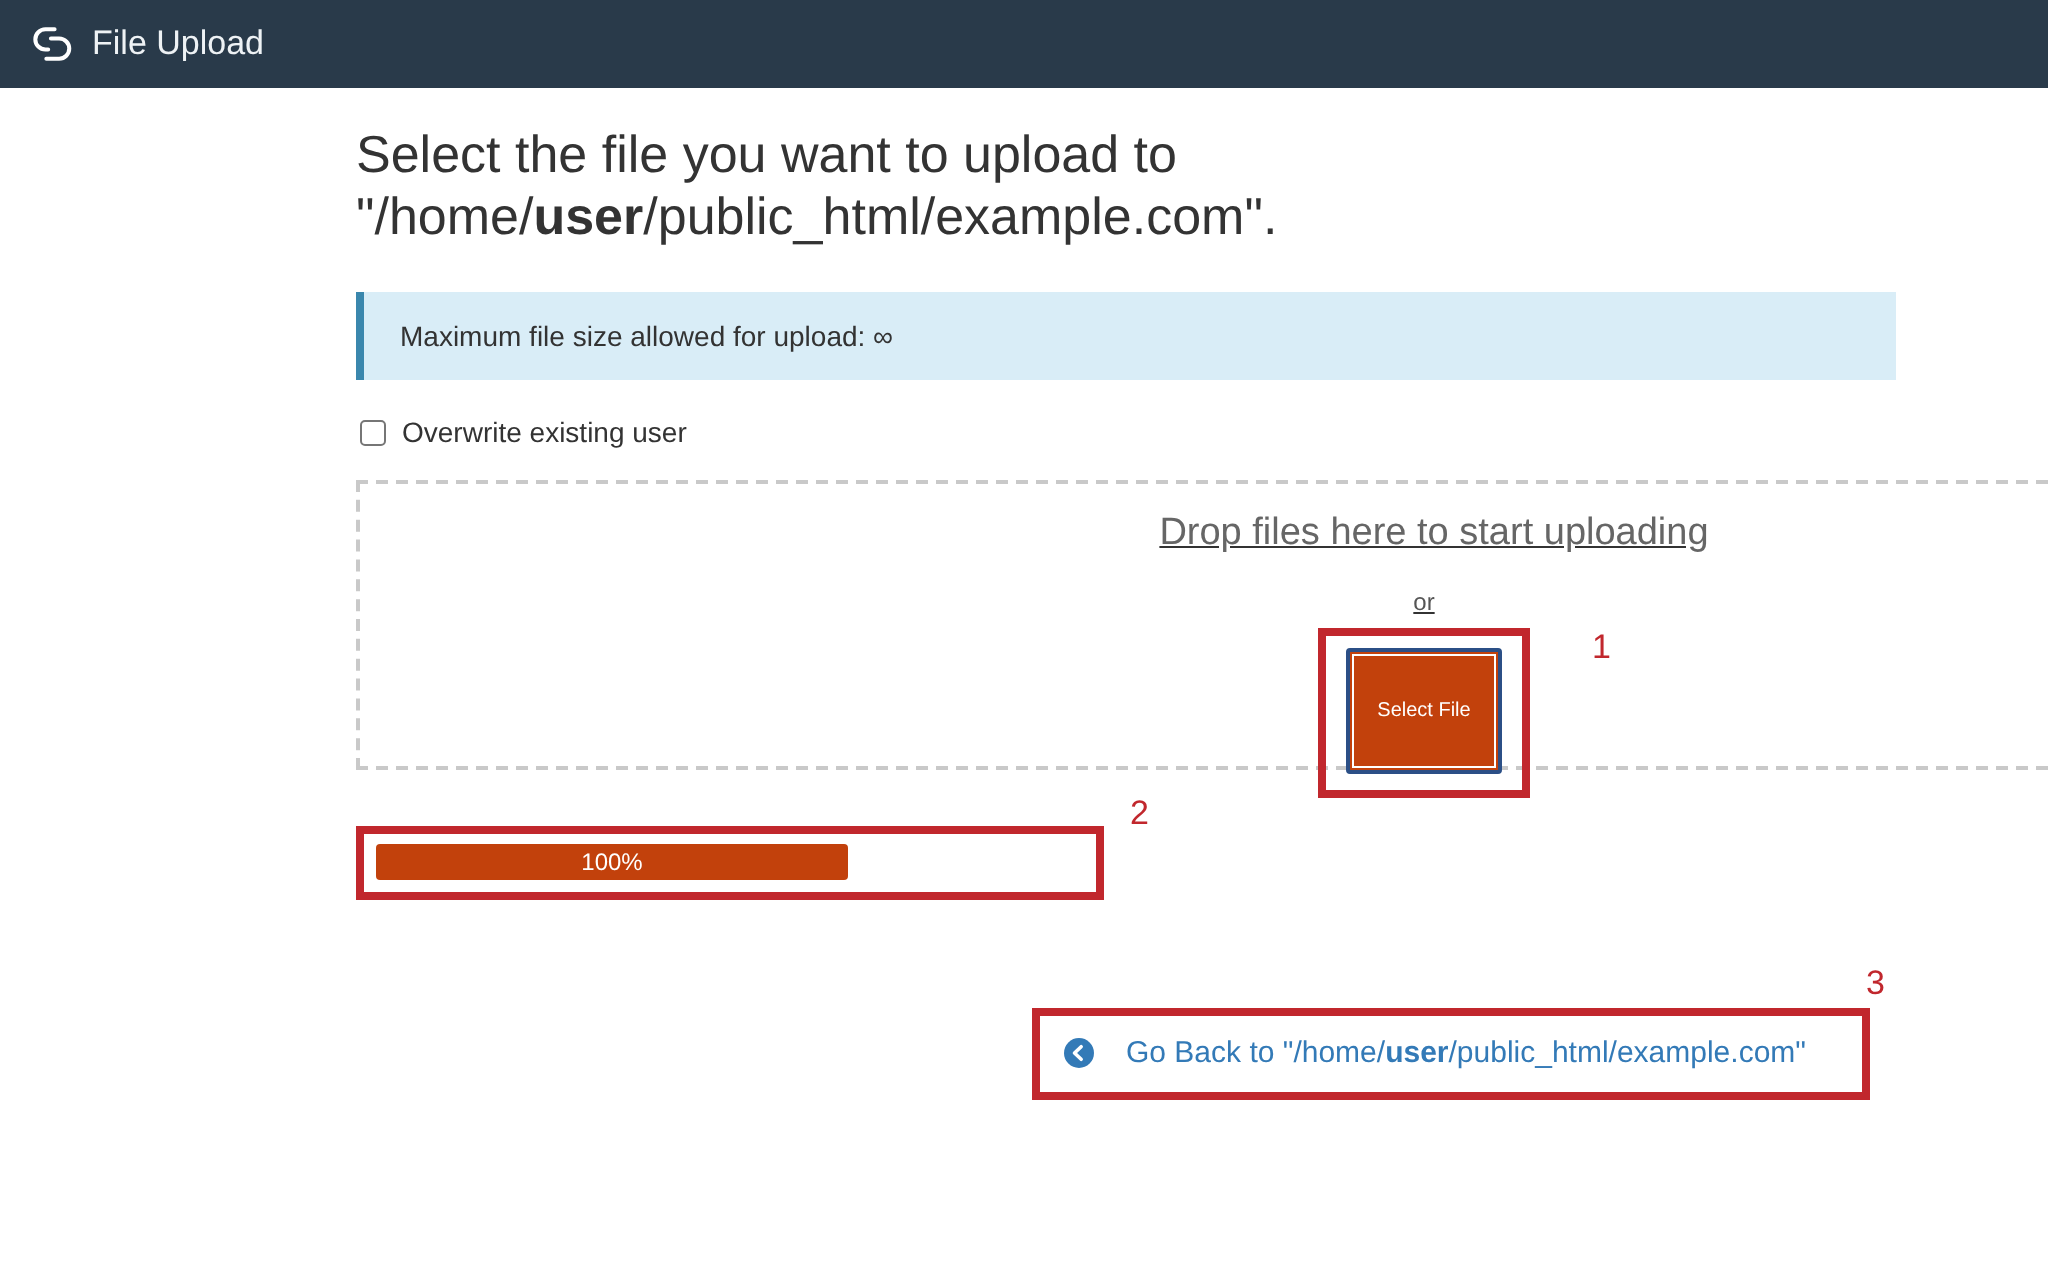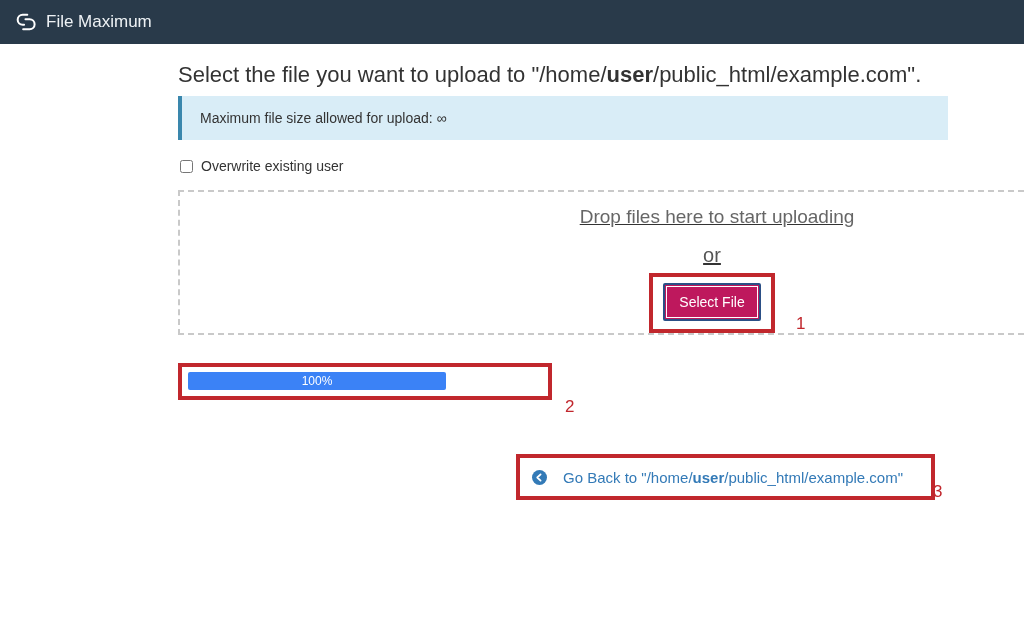--- a/index.html
+++ b/index.html
@@ -30,24 +30,24 @@
   .logo svg { width: 22px; height: 22px; }
   .header-title {
     font-size: 17px;
     font-weight: 400;
     color: #eef2f5;
   }
   .content {
     padding: 18px 0 0 178px;
   }
   .page-heading {
-    font-size: 22px;
+    font-size: 26px;
     color: #333;
     font-weight: 400;
-    margin-bottom: 8px;
+    margin-bottom: 22px;
   }
   .page-heading .user-seg {
     font-weight: 700;
   }
   .info-box {
     background: #d9edf7;
     border-left: 4px solid #3a87ad;
     padding: 14px 18px;
     color: #333;
     font-size: 14px;
@@ -80,42 +80,42 @@
     position: relative;
     text-decoration: underline;
   }
   .drop-text {
     font-size: 19px;
     color: #666;
     margin-bottom: 16px;
     padding-left: 230px;
   }
   .or-text {
-    font-size: 20px;
+    font-size: 12px;
     color: #555;
     margin-bottom: 6px;
     padding-left: 220px;
   }
   .select-wrap {
     position: relative;
     padding-left: 220px;
   }
   .anno-box-1 {
     border: 4px solid #c1272d;
     padding: 6px 10px 8px;
     display: inline-block;
   }
   .select-btn {
-    background: #be185d;
+    background: #c2410c;
     border: 2px solid #2b4f86;
     outline: 1px solid #fff;
     outline-offset: -4px;
     color: #fff;
-    font-size: 14px;
-    padding: 9px 14px;
+    font-size: 10px;
+    padding: 24px 14px;
     cursor: pointer;
     border-radius: 2px;
   }
   .anno-label {
     position: absolute;
     color: #c1272d;
     font-size: 17px;
     font-weight: 400;
   }
   .anno-label-1 { left: 796px; top: 314px; }
@@ -125,28 +125,28 @@
   .progress-area {
     margin-top: 28px;
     position: relative;
   }
   .anno-box-2 {
     border: 4px solid #c1272d;
     width: 374px;
     padding: 5px 6px 6px;
   }
   .progress-bar {
-    background: #3b82f6;
+    background: #c2410c;
     color: #fff;
     text-align: center;
     font-size: 12px;
     line-height: 18px;
     height: 18px;
     border-radius: 2px;
-    width: 258px;
+    width: 236px;
   }
   .footer-area {
     margin-top: 54px;
     position: relative;
     padding-left: 338px;
   }
   .anno-box-3 {
     border: 4px solid #c1272d;
     padding: 10px 28px 10px 12px;
     display: inline-block;
@@ -176,21 +176,21 @@
 </head>
 <body>
 
 <div class="header">
   <span class="logo">
     <svg viewBox="0 0 24 24" fill="none" stroke="#fff" stroke-width="2.2" stroke-linecap="round">
       <path d="M14.5 4 H9.5 A5.5 5.5 0 0 0 9.5 15 H11"></path>
       <path d="M12.5 9 H17 A5.5 5.5 0 0 1 17 20 H10"></path>
     </svg>
   </span>
-  <span class="header-title">File Maximum</span>
+  <span class="header-title">File Upload</span>
 </div>
 
 <div class="content">
 
   <h1 class="page-heading">
     <span>Select the file you want to upload to "/home/</span><span class="user-seg">user</span><span>/public_html/example.com".</span>
   </h1>
 
   <div class="info-box">
     <span>Maximum file size allowed for upload: ∞</span>

